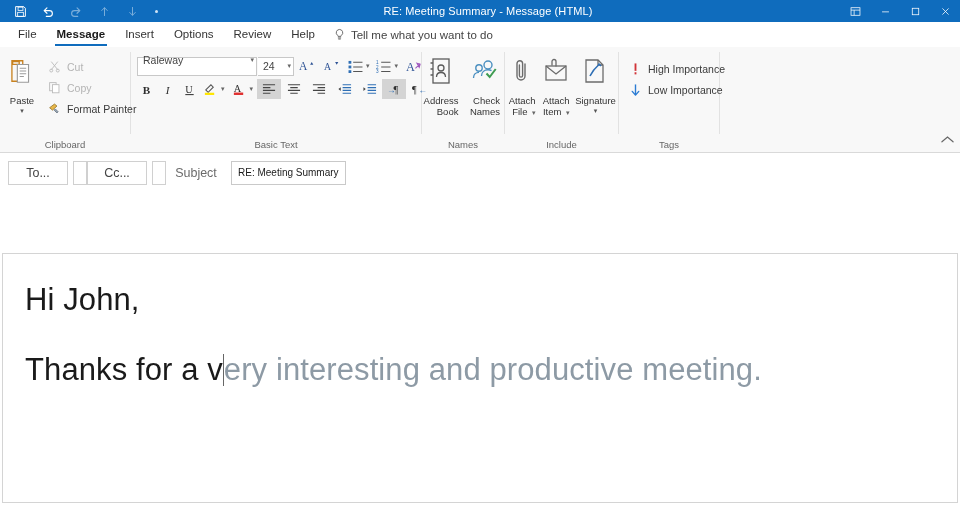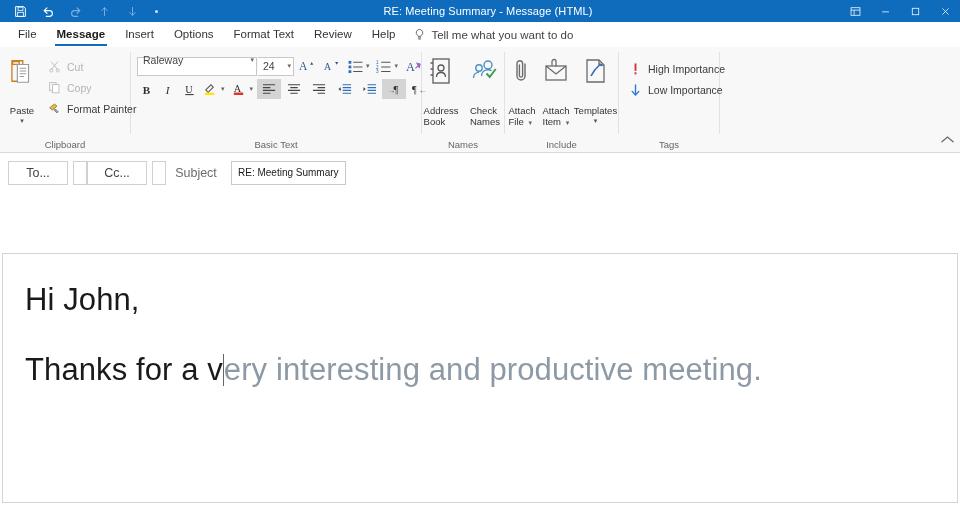--- a/index.html
+++ b/index.html
@@ -66,21 +66,21 @@
     position:relative; width:100%;
   }
   .grp-sep { width:1px; background:#e2e2e2; margin:5px 0 18px 0; }
 
   
   .bigbtn {
     display:flex; flex-direction:column; align-items:center; justify-content:flex-start;
     padding:3px 6px 0 6px; min-width:44px;
   }
   .bigbtn .ic { height:32px; display:flex; align-items:center; justify-content:center; }
-  .bigbtn .lb { font-size:9.5px; color:#333333; text-align:left; line-height:11px; margin-top:18px; }
+  .bigbtn .lb { font-size:9.5px; color:#333333; text-align:right; line-height:11px; margin-top:8px; }
   .bigbtn .caret { font-size:7px; color:#555555; line-height:7px; margin-top:1px; }
 
   
   .col { display:flex; flex-direction:column; justify-content:flex-start; padding-top:2px; }
   .smbtn {
     display:flex; align-items:center; gap:5px; height:21px; padding:0 6px 0 3px;
     font-size:10.5px; color:#3a3a3a; white-space:nowrap;
   }
   .smbtn.dim { color:#b4b4b4; }
   .smbtn .ic { width:15px; height:15px; display:flex; align-items:center; justify-content:center; }
@@ -216,21 +216,20 @@
           </svg>
       </div>
     </div>
   </div>
 
   <div class="tabbar">
     <div class="tab">File</div>
     <div class="tab active">Message</div>
     <div class="tab">Insert</div>
     <div class="tab">Options</div>
-    <div class="tab">Format Text</div>
     <div class="tab">Review</div>
     <div class="tab">Help</div>
     <div class="tellme">
       <span class="bulb">
         <svg width="13" height="13" viewBox="0 0 16 16">
             <path d="M8 1.8a4 4 0 0 0-2.4 7.2c.4.3.6.8.6 1.3h3.6c0-.5.2-1 .6-1.3A4 4 0 0 0 8 1.8z" fill="none" stroke="#555555" stroke-width="1.05"></path>
             <path d="M6.5 12.2h3M7 13.6h2" stroke="#555555" stroke-width="1.05" stroke-linecap="round"></path>
           </svg>
       </span>
       <span>Tell me what you want to do</span>
@@ -474,21 +473,21 @@
         </div>
         <div class="bigbtn" style="min-width:38px;padding:3px 2px 0 2px;">
           <span class="ic">
             <svg width="26" height="28" viewBox="0 0 26 28">
                 <path d="M4 3h12l5 5v17H4z" fill="none" stroke="#6b6b6b" stroke-width="1.3"></path>
                 <path d="M16 3v5h5" fill="none" stroke="#6b6b6b" stroke-width="1.3"></path>
                 <path d="M8 19c2-4 5-8 9-11.5" fill="none" stroke="#2f6fb5" stroke-width="1.6"></path>
                 <path d="M16.5 6.5l2.5 2.5" stroke="#2f6fb5" stroke-width="1.6"></path>
               </svg>
           </span>
-          <span class="lb">Templates</span>
+          <span class="lb">Signature</span>
           <span class="caret">▾</span>
         </div>
       </div>
       <div class="grp-label">Include</div>
     </div>
     <div class="grp-sep"></div>
 
     <div class="grp" style="width:100px;">
       <div class="grp-body">
         <div class="col" style="padding-top:6px;padding-left:6px;">

